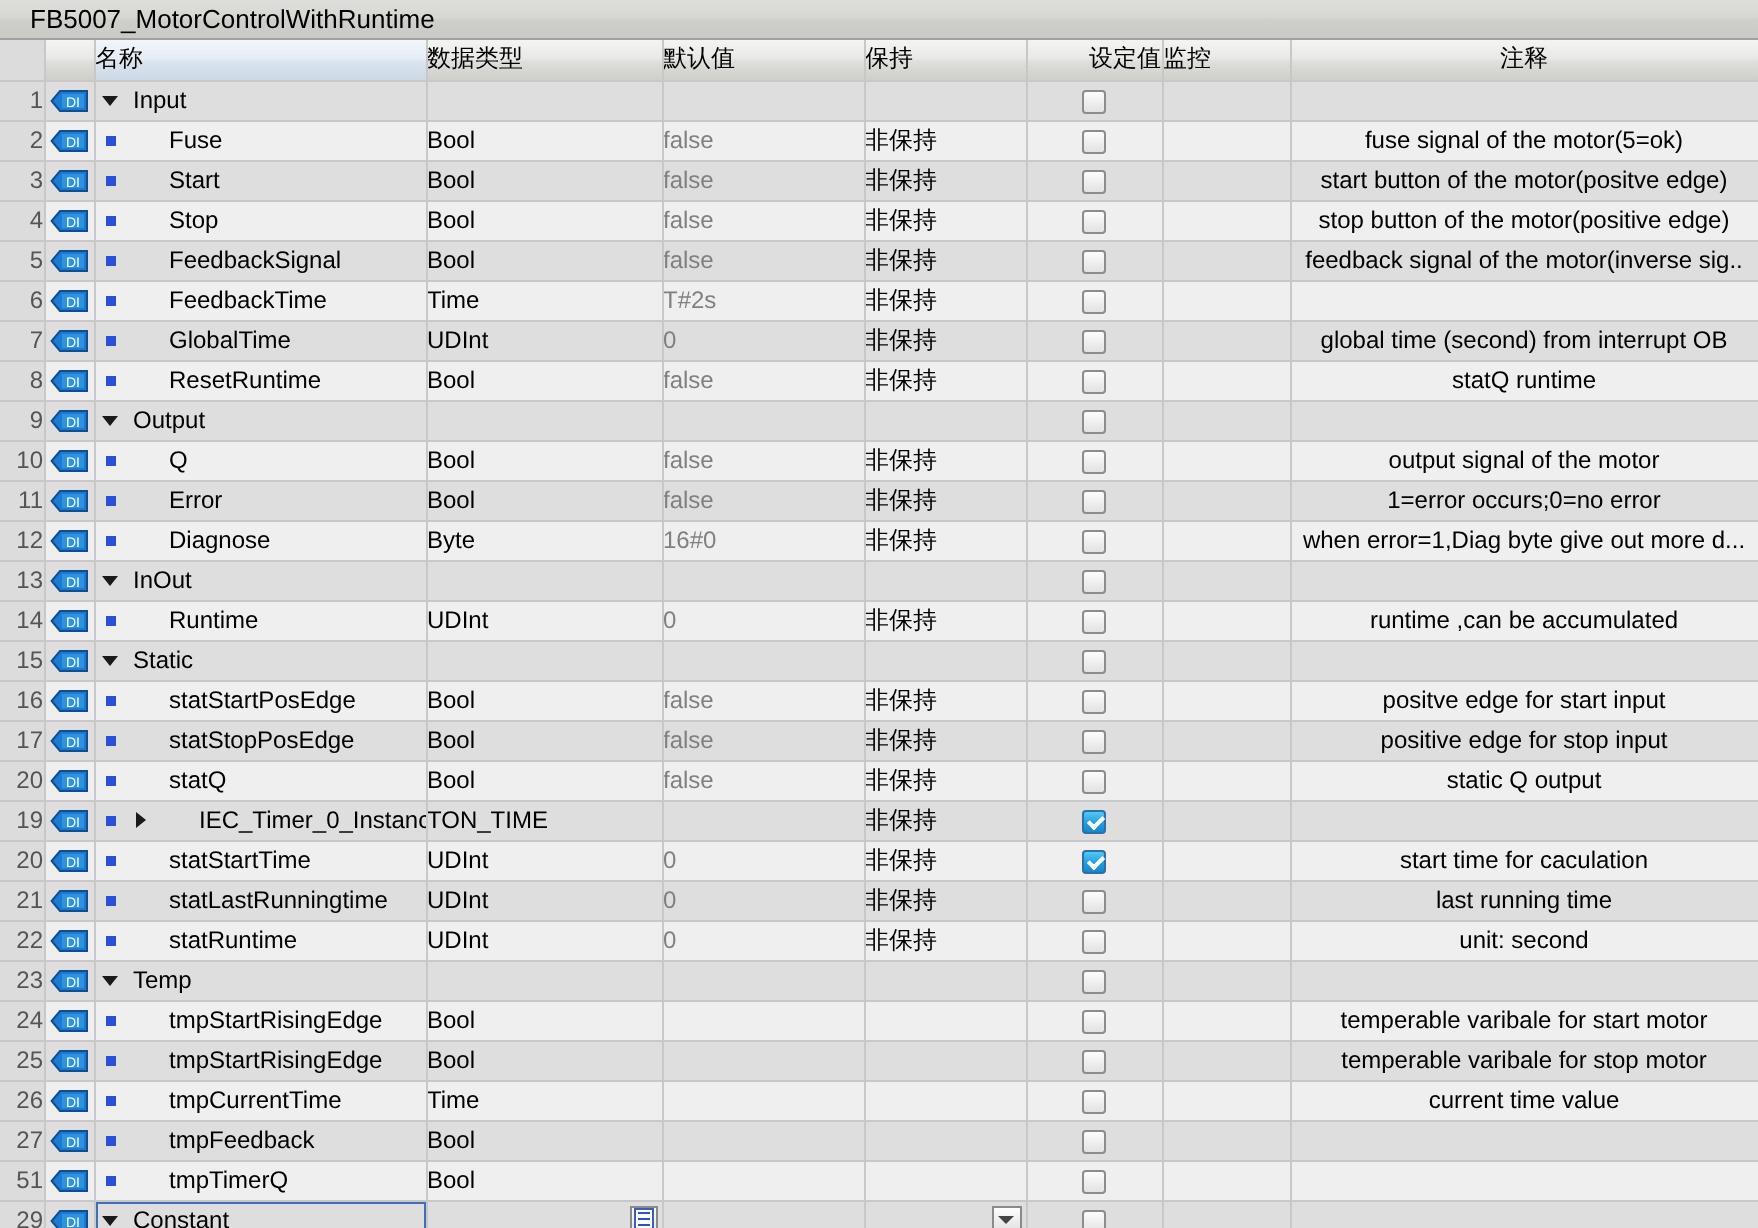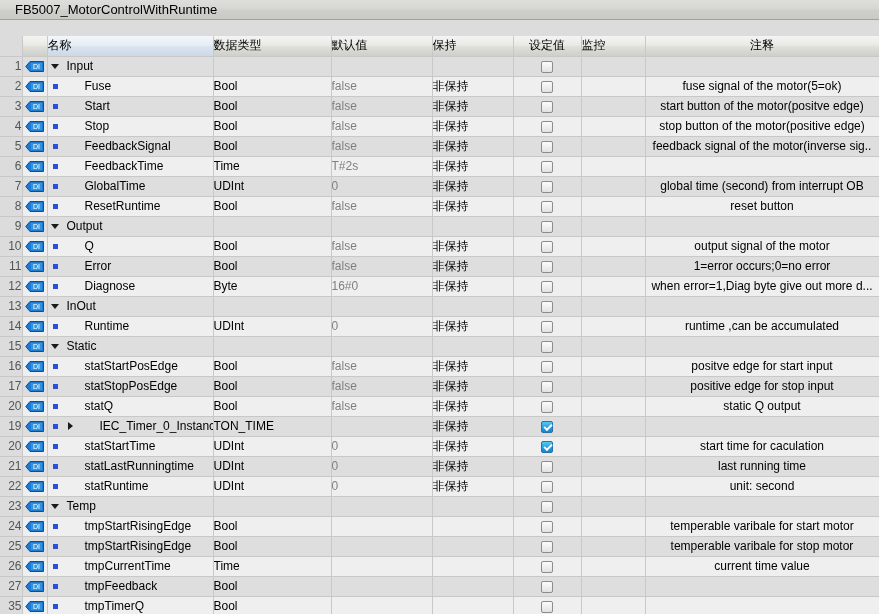--- a/index.html
+++ b/index.html
@@ -4,21 +4,21 @@
 <style>
   html,body{margin:0;padding:0;}
   body{
     width:879px;height:614px;overflow:hidden;
     background:#f0f0f0;
     font-family:"Liberation Sans","DejaVu Sans",sans-serif;
     font-size:12px;color:#000;
     -webkit-font-smoothing:none;
   }
   #app{width:879px;height:614px;position:relative;display:flex;flex-direction:column;
-       background:#dcdcdc;gap:16px;}
+       background:#dcdcdc;}
 
   
   .titlebar{
     height:20px;flex:0 0 20px;
     background:linear-gradient(to bottom,#dededa 0%,#d6d6d2 48%,#cfcfcb 52%,#c9c9c5 100%);
     border-bottom:1px solid #a0a0a0;
     display:flex;align-items:center;
     padding-left:15px;box-sizing:border-box;
   }
   .titlebar .title{font-size:13px;color:#000;letter-spacing:0px;white-space:nowrap;}
@@ -165,21 +165,21 @@
           <col style="width:234px">
       </colgroup>
       <thead>
         <tr>
           <th class="c-num hdr-blank"></th>
           <th class="c-icon hdr-blank"></th>
           <th class="c-name hdr-name">名称</th>
           <th class="c-type">数据类型</th>
           <th class="c-default" style="color:#000">默认值</th>
           <th class="c-retain">保持</th>
-          <th class="c-setval" style="text-align:center">设定值</th>
+          <th class="c-setval" style="text-align:right">设定值</th>
           <th class="c-monitor">监控</th>
           <th class="c-comment">注释</th>
         </tr>
       </thead>
       <tbody id="grid-body">
           <tr class="r-group">
             <td class="c-num">1</td>
             <td class="c-icon"><span class="tagicon"><svg width="19" height="11" viewBox="0 0 19 11">
                   <path d="M5,0.5 L18.5,0.5 L18.5,10.5 L5,10.5 L0.8,5.5 Z" fill="#1e7ad0" stroke="#0d4f91" stroke-width="1"></path>
                   <rect x="6" y="2" width="11" height="7" fill="#2b93e0"></rect>
@@ -345,21 +345,21 @@
                   <i class="sq"></i>
                 </span>
                 <span class="namelabel lvl2">ResetRuntime</span>
               </div>
             </td>
             <td class="c-type">Bool</td>
             <td class="c-default">false</td>
             <td class="c-retain">非保持</td>
             <td class="c-setval"><span class="cb"></span></td>
             <td class="c-monitor"></td>
-            <td class="c-comment">reset button</td>
+            <td class="c-comment">statQ runtime</td>
           </tr>
           <tr class="r-group">
             <td class="c-num">9</td>
             <td class="c-icon"><span class="tagicon"><svg width="19" height="11" viewBox="0 0 19 11">
                   <path d="M5,0.5 L18.5,0.5 L18.5,10.5 L5,10.5 L0.8,5.5 Z" fill="#1e7ad0" stroke="#0d4f91" stroke-width="1"></path>
                   <rect x="6" y="2" width="11" height="7" fill="#2b93e0"></rect>
                   <text x="11.5" y="8.3" font-size="7" font-family="Liberation Sans, sans-serif" fill="#ffffff" text-anchor="middle">DI</text>
                 </svg></span></td>
             <td class="c-name">
               <div class="namecell">
@@ -769,21 +769,21 @@
               </div>
             </td>
             <td class="c-type">Bool</td>
             <td class="c-default"></td>
             <td class="c-retain"></td>
             <td class="c-setval"><span class="cb"></span></td>
             <td class="c-monitor"></td>
             <td class="c-comment"></td>
           </tr>
           <tr class="r-odd">
-            <td class="c-num">35</td>
+            <td class="c-num">51</td>
             <td class="c-icon"><span class="tagicon"><svg width="19" height="11" viewBox="0 0 19 11">
                   <path d="M5,0.5 L18.5,0.5 L18.5,10.5 L5,10.5 L0.8,5.5 Z" fill="#1e7ad0" stroke="#0d4f91" stroke-width="1"></path>
                   <rect x="6" y="2" width="11" height="7" fill="#2b93e0"></rect>
                   <text x="11.5" y="8.3" font-size="7" font-family="Liberation Sans, sans-serif" fill="#ffffff" text-anchor="middle">DI</text>
                 </svg></span></td>
             <td class="c-name">
               <div class="namecell">
                 <span class="sqwrap">
                   <i class="sq"></i>
                 </span>

